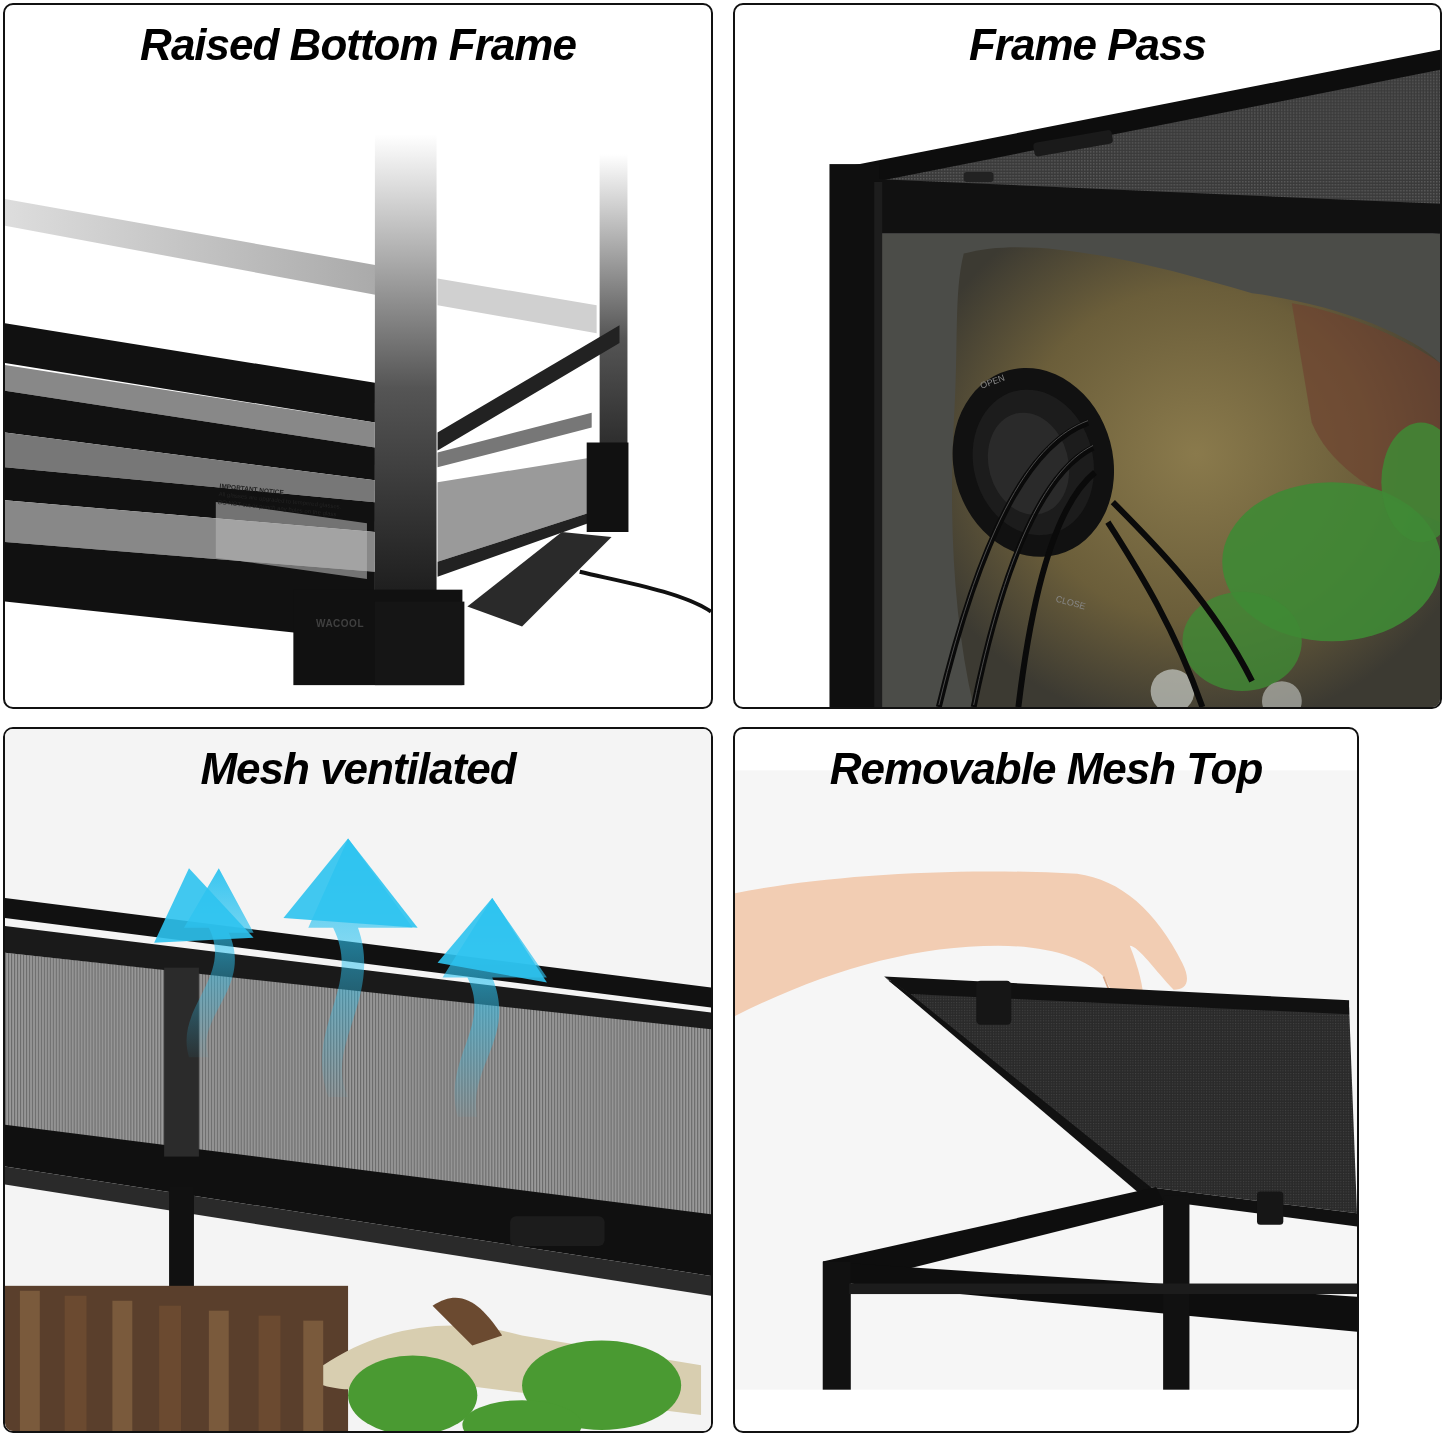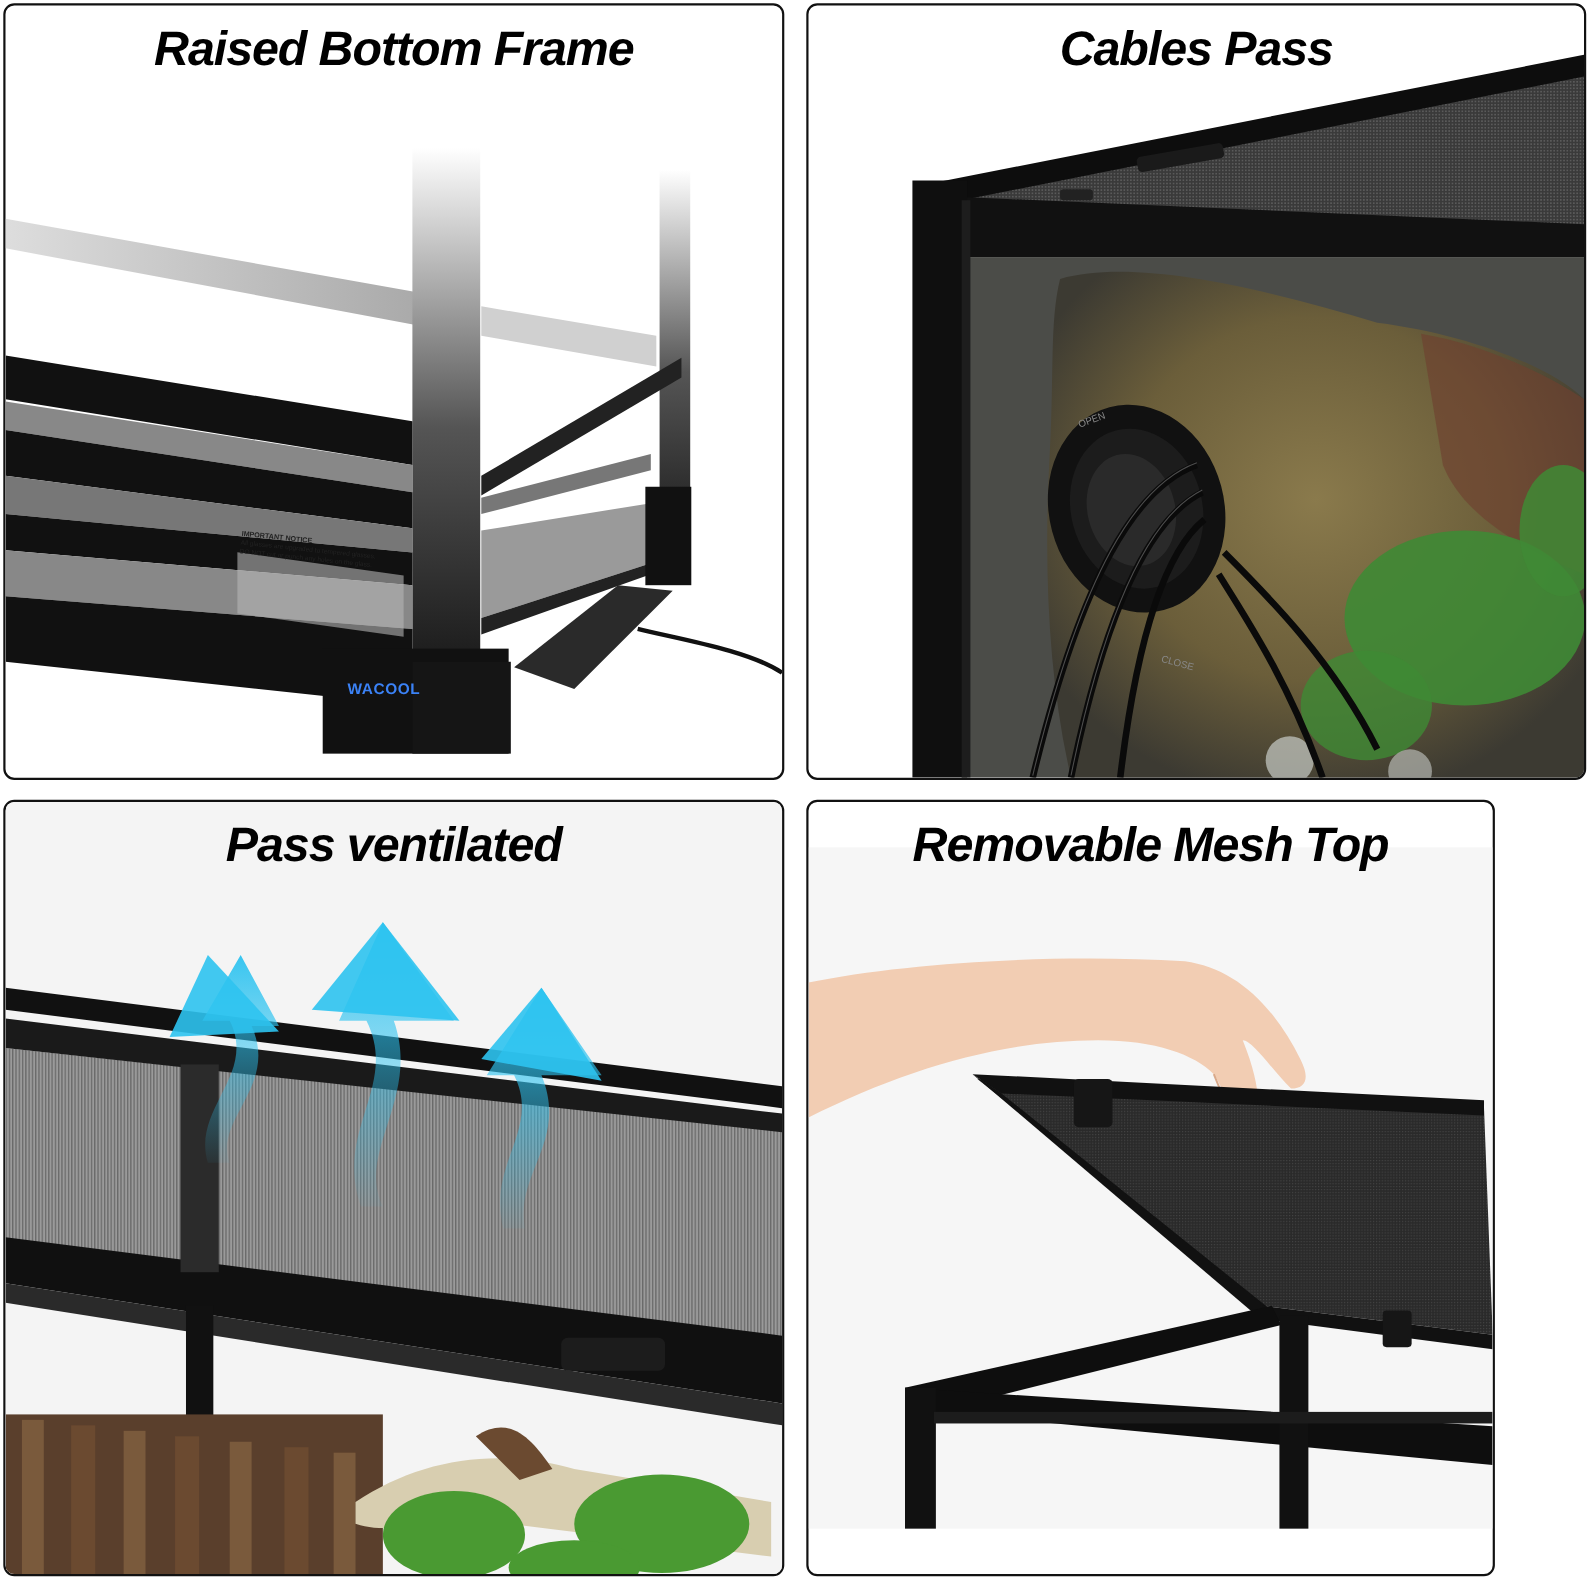--- a/index.html
+++ b/index.html
@@ -4,21 +4,21 @@
 <style>
   html, body { margin: 0; padding: 0; background: #ffffff; }
   body { width: 1445px; height: 1436px; position: relative; overflow: hidden; font-family: "Liberation Sans", sans-serif; }
   .panel { position: absolute; border: 2px solid #111; border-radius: 10px; overflow: hidden; background: #fff; box-sizing: border-box; }
   .p1 { left: 3px; top: 3px; width: 710px; height: 706px; padding-left: 10px; }
   .p2 { left: 733px; top: 3px; width: 709px; height: 706px; }
   .p3 { left: 3px; top: 727px; width: 710px; height: 706px; }
   .p4 { left: 733px; top: 727px; width: 626px; height: 706px; }
   .title { position: absolute; left: 0; right: 0; top: 18px; text-align: center; font-family: "Liberation Sans", sans-serif; font-weight: bold; font-style: italic; font-size: 44px; letter-spacing: -1px; color: #000; z-index: 5; line-height: 1; }
   .scene { position: absolute; left: 0; top: 0; width: 100%; height: 100%; }
-  .brand { position: absolute; color: #3b82f6; font-weight: bold; font-size: 14px; letter-spacing: 0.5px; font-family: "Liberation Sans", sans-serif; }
+  .brand { position: absolute; color: #404040; font-weight: bold; font-size: 10px; letter-spacing: 0.5px; font-family: "Liberation Sans", sans-serif; }
   .notice { position: absolute; color: #222; font-size: 6px; line-height: 8px; font-family: "Liberation Sans", sans-serif; }
   .notice b { font-size: 6.5px; }
 </style>
 </head>
 <body>
 
 <div class="panel p1">
   <div class="title">Raised Bottom Frame</div>
   <svg class="scene" viewBox="0 0 710 706">
     <defs>
@@ -65,21 +65,21 @@
   </svg>
   <div class="notice" style="left:215px; top:477px; transform: rotate(6deg); transform-origin:left top;">
     <b>IMPORTANT NOTICE</b><br>
     <span>All glasses are upgraded to tempered glasses.</span><br>
     <span>DO NOT cut or punch any holes on the glass.</span>
   </div>
   <div class="brand" style="left:311px; top:613px;">WACOOL</div>
 </div>
 
 <div class="panel p2">
-  <div class="title">Cables Pass</div>
+  <div class="title">Frame Pass</div>
   <svg class="scene" viewBox="0 0 709 706">
     <defs>
       <pattern id="meshpat" width="3" height="3" patternUnits="userSpaceOnUse">
         <rect width="3" height="3" fill="#3a3a3a"></rect>
         <rect width="1.5" height="1.5" fill="#5a5a5a"></rect>
       </pattern>
       <radialGradient id="rockg" cx="0.5" cy="0.45" r="0.6">
         <stop offset="0" stop-color="#8a7a4c"></stop>
         <stop offset="0.6" stop-color="#6b5e3a"></stop>
         <stop offset="1" stop-color="#3c3a32"></stop>
@@ -124,21 +124,21 @@
     <g stroke="#6a6a6a" stroke-width="1" fill="none" opacity="0.7">
       <path d="M355,418 C300,438 250,518 205,704"></path>
       <path d="M360,443 C310,468 270,558 240,704"></path>
     </g>
     <text x="248" y="386" font-size="9" fill="#888" font-family="Liberation Sans, sans-serif" transform="rotate(-20 248 386)">OPEN</text>
     <text x="322" y="600" font-size="9" fill="#888" font-family="Liberation Sans, sans-serif" transform="rotate(15 322 600)">CLOSE</text>
   </svg>
 </div>
 
 <div class="panel p3">
-  <div class="title">Pass ventilated</div>
+  <div class="title">Mesh ventilated</div>
   <svg class="scene" viewBox="0 0 710 706">
     <defs>
       <pattern id="mesh2" width="3" height="3" patternUnits="userSpaceOnUse">
         <rect width="3" height="3" fill="#9a9a9a"></rect>
         <rect width="1.2" height="3" fill="#6a6a6a"></rect>
       </pattern>
       <linearGradient id="arrowg" x1="0" y1="0" x2="0" y2="1">
         <stop offset="0" stop-color="#2ec3f0" stop-opacity="0.95"></stop>
         <stop offset="1" stop-color="#2ec3f0" stop-opacity="0.05"></stop>
       </linearGradient>

